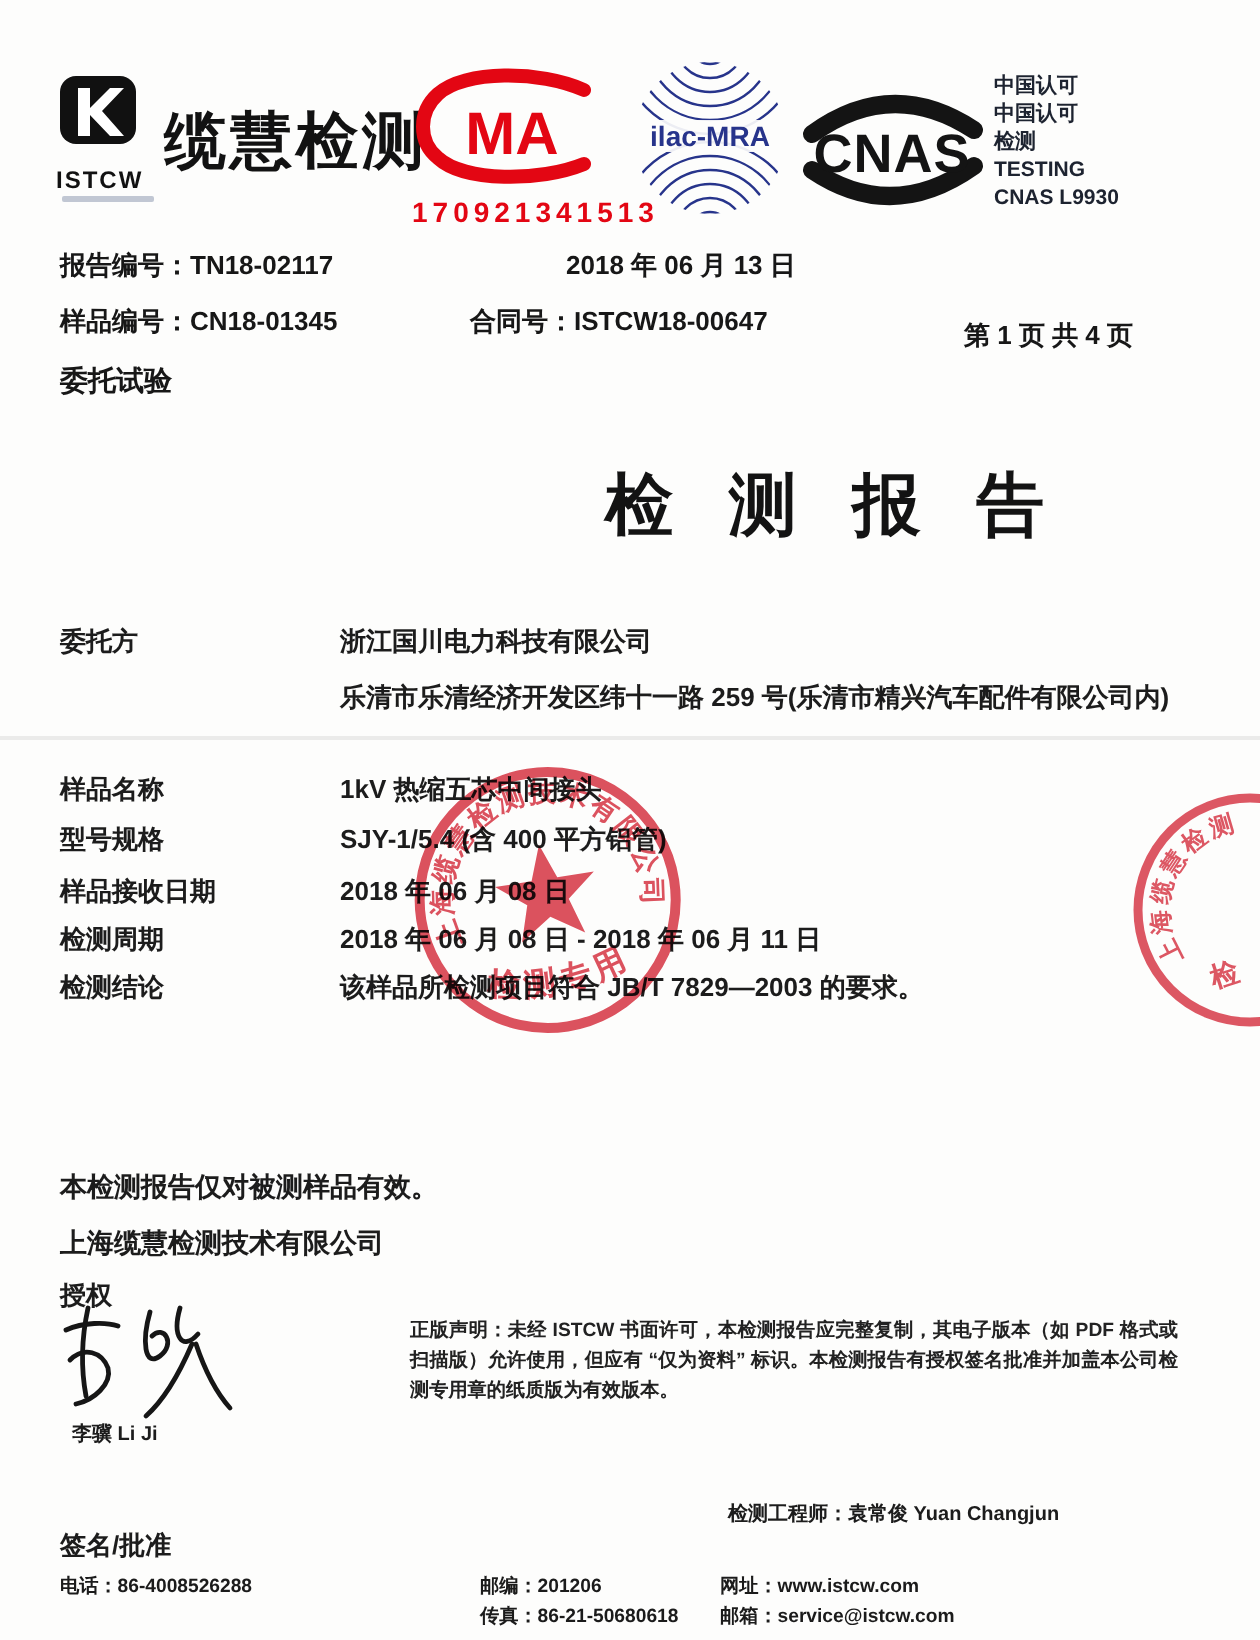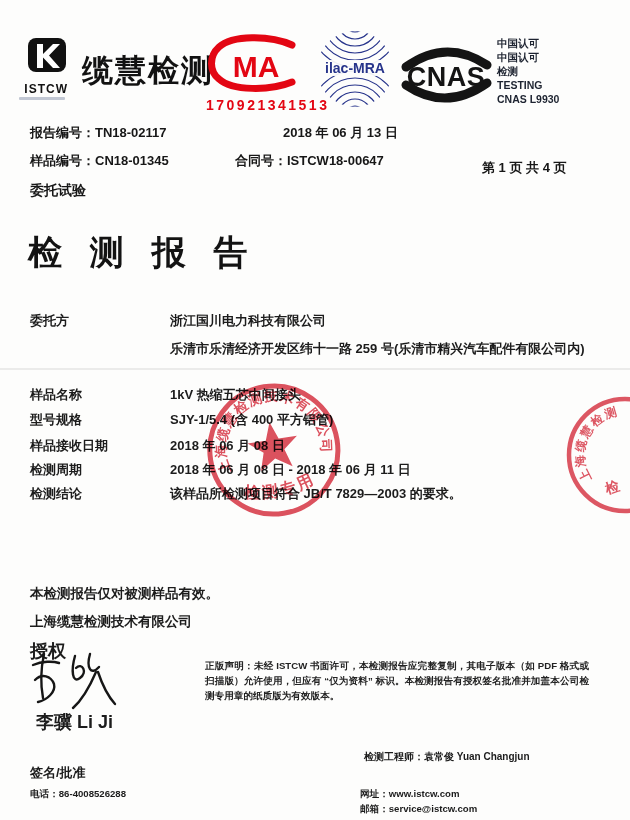--- a/index.html
+++ b/index.html
@@ -4,56 +4,56 @@
 <style>
   * { margin:0; padding:0; box-sizing:border-box; }
   html,body { background:#e8e8e8; }
   body { font-family:"Liberation Sans", sans-serif; }
   .page {
     position:relative; width:630px; height:820px; margin:0 auto;
     background:#fdfdfc; overflow:hidden; color:#1c1c1c;
   }
   .abs { position:absolute; }
   
-  .istcw-logo { left:16px; top:36px; width:52px; text-align:right; }
+  .istcw-logo { left:28px; top:36px; width:52px; text-align:left; }
   .istcw-word { font-size:12px; font-weight:800; letter-spacing:1px; color:#111; margin-top:2px; }
   .istcw-smudge { width:46px; height:3px; margin:1px auto 0; background:#9aa4b8; opacity:.6; border-radius:1px; }
   .brand-name { left:82px; top:50px; font-size:31px; font-weight:800; letter-spacing:2px; color:#121212; }
   .cma-wrap { left:206px; top:34px; width:104px; text-align:center; }
   .cma-number { font-size:14px; font-weight:800; color:#e30613; letter-spacing:2.5px; margin-top:1px; }
   .ilac-wrap { left:316px; top:30px; }
   .cnas-wrap { left:400px; top:46px; }
   .accred { left:497px; top:36px; font-size:10.5px; font-weight:700; line-height:14px; color:#1d2330; }
   
   .meta { font-size:13px; font-weight:700; color:#171717; }
   .m-report { left:30px; top:124px; }
   .m-date { left:283px; top:124px; }
   .m-pages { left:482px; top:124px;margin-top:35px; }
   .m-sample { left:30px; top:152px; }
   .m-contract { left:235px; top:152px; }
   .m-testtype { left:30px; top:182px; font-size:14px; }
   
   .title {
-    left:0; top:230px; width:550px; text-align:left;
+    left:0; top:230px; width:550px; text-align:right;
     font-family:"Liberation Serif", serif; font-size:34px; font-weight:800;
     letter-spacing:0.82em; padding-left:0.82em; color:#131313;
   }
   
   .fl { left:30px; font-size:13px; font-weight:700; }
   .fv { left:170px; font-size:13px; font-weight:700; }
   .fold-line { left:0; top:368px; width:630px; height:2px; background:#c9c9c9; opacity:.35; }
   
   .stamp-main { left:203px; top:378px; width:142px; height:146px; transform:rotate(-9deg); opacity:.88; mix-blend-mode:multiply; }
   .stamp-edge { left:555px; top:390px; width:75px; height:134px; overflow:hidden; opacity:.85; mix-blend-mode:multiply; }
   
   .v-note { left:30px; top:585px; font-size:13.5px; font-weight:700; }
   .v-company { left:30px; top:613px; font-size:13.5px; font-weight:700; }
-  .v-auth { left:30px; top:639px; font-size:18px; font-weight:700; }
+  .v-auth { left:30px; top:639px; font-size:13px; font-weight:700; }
   .signature { left:30px; top:650px; }
-  .signer-name { left:36px; top:710px; font-size:18px; font-weight:700; }
+  .signer-name { left:36px; top:710px; font-size:10px; font-weight:700; }
   .signer-role { left:30px; top:764px; font-size:13px; font-weight:700; }
   .disclaimer { left:205px; top:658px; width:384px; font-size:9.6px; font-weight:600; line-height:1.58; text-align:justify; color:#222; }
   .engineer { left:364px; top:750px; font-size:10px; font-weight:700; }
   
   .foot { font-size:9.6px; font-weight:700; line-height:15px; color:#1b1b1b; }
   .f1 { left:30px; top:786px; }
   .f2 { left:240px; top:786px; }
   .f3 { left:360px; top:786px; }
 </style>
 </head>
@@ -202,18 +202,22 @@
 
   <div class="abs signer-name">李骥 Li Ji</div>
   <div class="abs signer-role">签名/批准</div>
 
   <div class="abs disclaimer">正版声明：未经 ISTCW 书面许可，本检测报告应完整复制，其电子版本（如 PDF 格式或扫描版）允许使用，但应有 “仅为资料” 标识。本检测报告有授权签名批准并加盖本公司检测专用章的纸质版为有效版本。</div>
   <div class="abs engineer">检测工程师：袁常俊 Yuan Changjun</div>
 
   <div class="abs foot f1">
     <div>电话：86-4008526288</div>
   </div>
+  <div class="abs foot f2">
+    <div>邮编：201206</div>
+    <div>传真：86-21-50680618</div>
+  </div>
   <div class="abs foot f3">
     <div>网址：www.istcw.com</div>
     <div>邮箱：service@istcw.com</div>
   </div>
 
 </div>
 
 </body></html>

